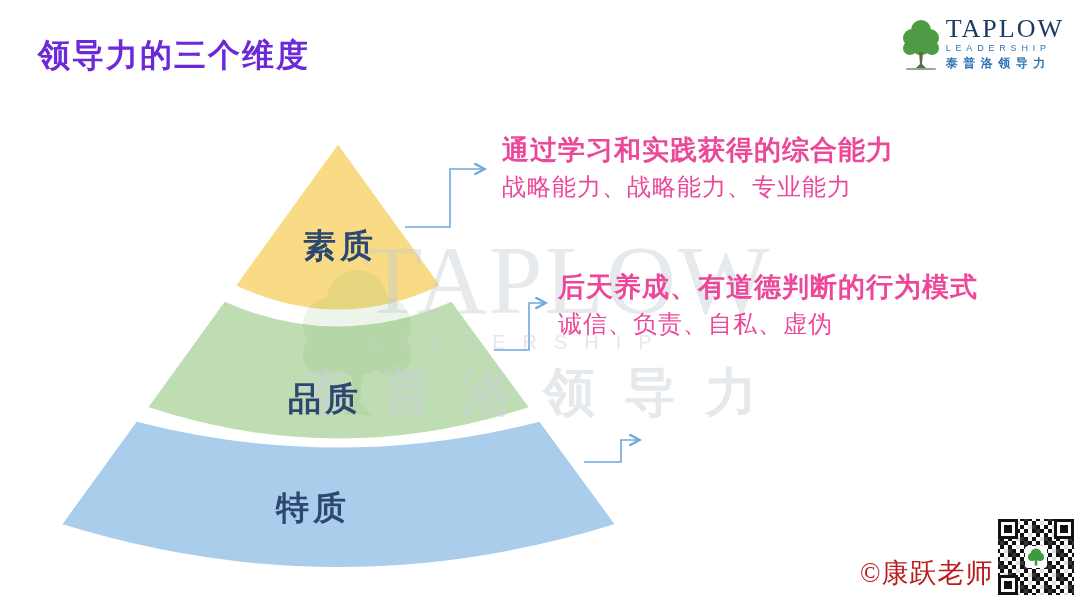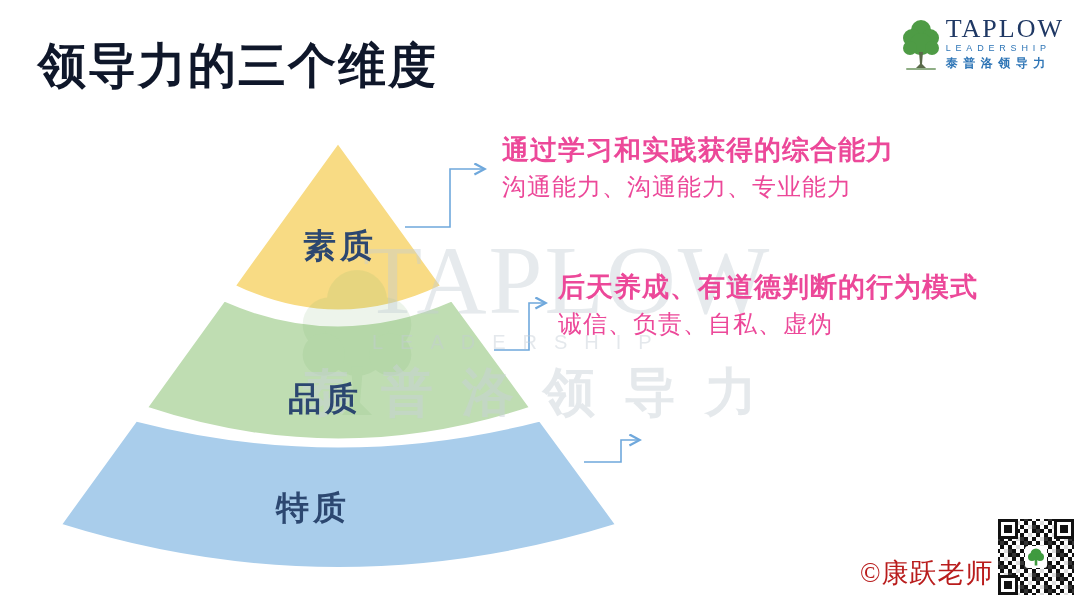--- a/index.html
+++ b/index.html
@@ -2,22 +2,22 @@
 <html><head>
 <meta charset="utf-8">
 <style>
   * { margin:0; padding:0; box-sizing:border-box; }
   body { width:1080px; height:608px; font-family:"Liberation Serif","DejaVu Serif",serif; }
   .slide { position:relative; width:1080px; height:608px; background:#ffffff; overflow:hidden; }
 
   
   .page-title {
     position:absolute; left:38px; top:34px;
-    font-size:48px; font-weight:bold; letter-spacing:2px;
-    color:#0f172a;
+    font-size:32px; font-weight:bold; letter-spacing:2px;
+    color:#6d28d9;
   }
 
   
   .logo { position:absolute; right:16px; top:16px; display:flex; align-items:flex-start; }
   .logo .tree { width:42px; height:58px; margin-right:4px; }
   .logo-text { display:flex; flex-direction:column; }
   .logo-name { font-size:26px; line-height:26px; color:#1f3864; letter-spacing:2px; font-weight:normal; }
   .logo-sub  { font-size:9px; line-height:11px; color:#2e75b6; letter-spacing:4.8px; font-family:"Liberation Sans",sans-serif; margin-top:1px; }
   .logo-cn   { font-size:12px; line-height:14px; color:#2e75b6; letter-spacing:5.5px; margin-top:2px; font-weight:bold; }
 
@@ -113,21 +113,21 @@
     <div class="wm-lead">LEADERSHIP</div>
     <div class="wm-cn">泰普洛领导力</div>
   </div>
 
   <div class="cone-label lbl-1">素质</div>
   <div class="cone-label lbl-2">品质</div>
   <div class="cone-label lbl-3">特质</div>
 
   <div class="annotation ann-1">
     <div class="ann-heading">通过学习和实践获得的综合能力</div>
-    <div class="ann-examples">沟通能力、沟通能力、专业能力</div>
+    <div class="ann-examples">战略能力、战略能力、专业能力</div>
   </div>
   <div class="annotation ann-2">
     <div class="ann-heading">后天养成、有道德判断的行为模式</div>
     <div class="ann-examples">诚信、负责、自私、虚伪</div>
   </div>
 
   <div class="credit">©康跃老师</div>
 
   <svg class="qr" viewBox="0 0 80 80">
     <defs>

